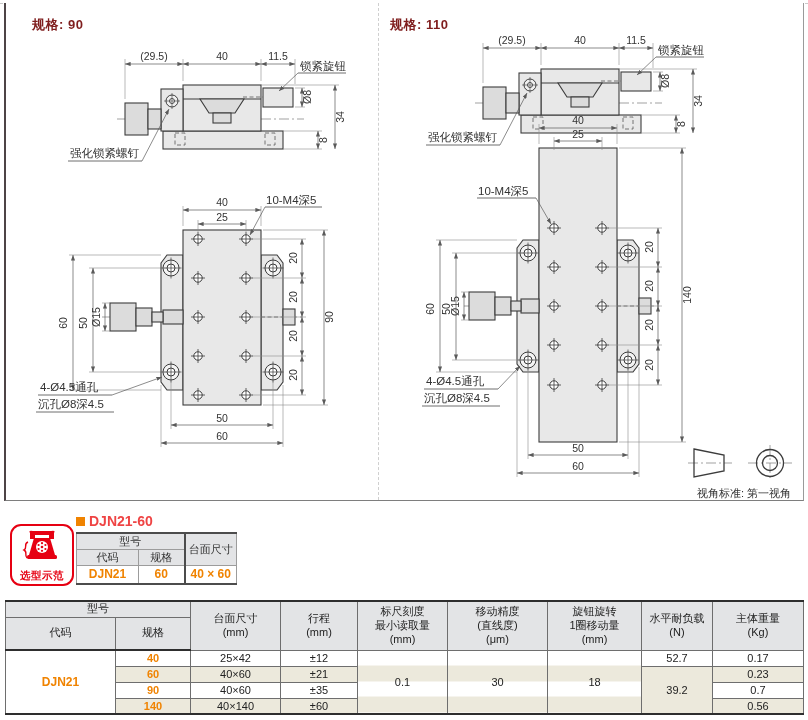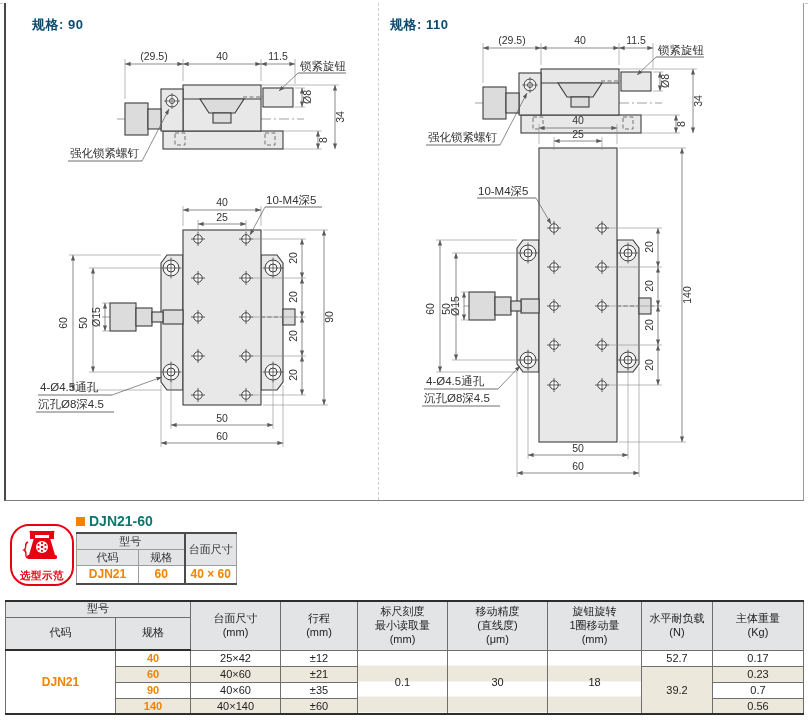--- a/index.html
+++ b/index.html
@@ -14,21 +14,21 @@
   
   #top-dash { left:0; top:3px; width:808px; height:0; border-top:1px dashed #c9c9c9; }
   #frame {
     left:4px; top:3px; width:797px; height:497px;
     border-left:2px solid #4d4446;
     border-right:1px solid #9a9a9a;
     border-bottom:1px solid #7e7e7e;
     background:#fff;
   }
   #panel-divider { left:372px; top:0; height:497px; width:0; border-left:1px dashed #cfcfcf; }
-  .spec-label { color:#0c4a6e; font-weight:bold; font-size:13px; letter-spacing:0.5px; }
+  .spec-label { color:#7f1d1d; font-weight:bold; font-size:13px; letter-spacing:0.5px; }
 
   
   svg text { font-family:"Liberation Sans","DejaVu Sans",sans-serif; }
   .dimt { font-size:10.5px; fill:#333333; }
   .lblt { font-size:11.5px; fill:#333333; }
   .part  { fill:#e8e8e8; stroke:#3c3c3c; stroke-width:1.1; }
   .partd { fill:#dcdcdc; stroke:#3c3c3c; stroke-width:1.1; }
   .pline { stroke:#3c3c3c; stroke-width:1; fill:none; }
   .hid   { stroke:#555555; stroke-width:0.8; stroke-dasharray:4 2.5; fill:none; }
   .ext   { stroke:#8c8c8c; stroke-width:0.6; }
@@ -39,26 +39,26 @@
   .dimR  { stroke:#5a5a5a; stroke-width:0.7; fill:none; marker-start:url(#arR); marker-end:url(#arR); }
   .ldrR  { stroke:#5a5a5a; stroke-width:0.7; fill:none; marker-end:url(#arR); }
 
   
   #projection { left:680px; top:442px; width:116px; height:54px; text-align:center; }
   #projection .cap { font-size:11px; color:#333; white-space:nowrap; margin-top:1px; }
 
   
   #badge {
     left:10px; top:524px; width:60px; height:58px;
-    border:2px solid #e60012; border-radius:19px; background:#fff; text-align:center;
+    border:2px solid #e60012; border-radius:11px; background:#fff; text-align:center;
   }
   #badge .blabel { color:#e60012; font-weight:bold; font-size:10.5px; letter-spacing:0.5px; margin-top:0px; }
   #sel-title { left:76px; top:513px; display:flex; align-items:center; gap:4px; }
   #sel-title .bullet { width:9px; height:9px; background:#f08300; display:inline-block; }
-  #sel-title .ttl { color:#0f766e; font-weight:bold; font-size:14px; }
+  #sel-title .ttl { color:#ef4444; font-weight:bold; font-size:14px; }
 
   table.sel {
     left:76px; top:532px; position:absolute;
     border-collapse:collapse; table-layout:fixed; width:160px;
     font-size:11px; color:#333; text-align:center;
     border-top:2px solid #4c4c4c; border-bottom:2px solid #4c4c4c;
   }
   table.sel th, table.sel td { padding:0; vertical-align:middle; border:1px solid #9c9c9c; }
   table.sel th { background:#e3e4e6; font-weight:normal; }
   table.sel .hvy { border-left:2px solid #4c4c4c; }
@@ -397,20 +397,31 @@
       <text class="dimt" x="170" y="451" text-anchor="middle">60</text>
 
       <text class="lblt" x="18" y="366">4-Ø4.5通孔</text>
       <line class="ul" x1="16" y1="370" x2="90" y2="370"></line>
       <line class="ldrR" x1="90" y1="370" x2="112" y2="347"></line>
       <text class="lblt" x="16" y="383">沉孔Ø8深4.5</text>
       <line class="ul" x1="14" y1="387" x2="92" y2="387"></line>
     </g>
   </svg>
 
+  <div class="abs" id="projection">
+    <svg width="112" height="36" viewBox="0 0 112 36">
+      <line class="cl" x1="0" y1="18" x2="44" y2="18"></line>
+      <polygon points="6,4 36,10 36,26 6,32" fill="none" stroke="#3c3c3c" stroke-width="1.3"></polygon>
+      <line class="cl" x1="60" y1="18" x2="104" y2="18"></line>
+      <line class="cl" x1="82" y1="0" x2="82" y2="36"></line>
+      <circle cx="82" cy="18" r="13.5" fill="none" stroke="#3c3c3c" stroke-width="1.3"></circle>
+      <circle cx="82" cy="18" r="7.5" fill="none" stroke="#3c3c3c" stroke-width="1.3"></circle>
+    </svg>
+    <div class="cap">视角标准: 第一视角</div>
+  </div>
 </div>
 
 <div class="abs" id="badge">
   <svg width="44" height="36" viewBox="0 0 44 36" style="margin-top:3px;">
     <path d="M8,13 C3,15 8,19 4,21 C8,23 4,26 7,29" fill="none" stroke="#e60012" stroke-width="1.4"></path>
     <path d="M10,4 Q8,1 13,2 L31,2 Q36,1 34,4 L34,10 L29,10 L29,6 L15,6 L15,10 L10,10 Z" fill="#e60012"></path>
     <polygon points="14,9 30,9 35,26 9,26" fill="#e60012"></polygon>
     <circle cx="22" cy="18" r="6" fill="#ffffff"></circle>
     <circle cx="22" cy="18" r="1.3" fill="#e60012"></circle>
     <circle cx="22" cy="14.2" r="1.1" fill="#e60012"></circle>

